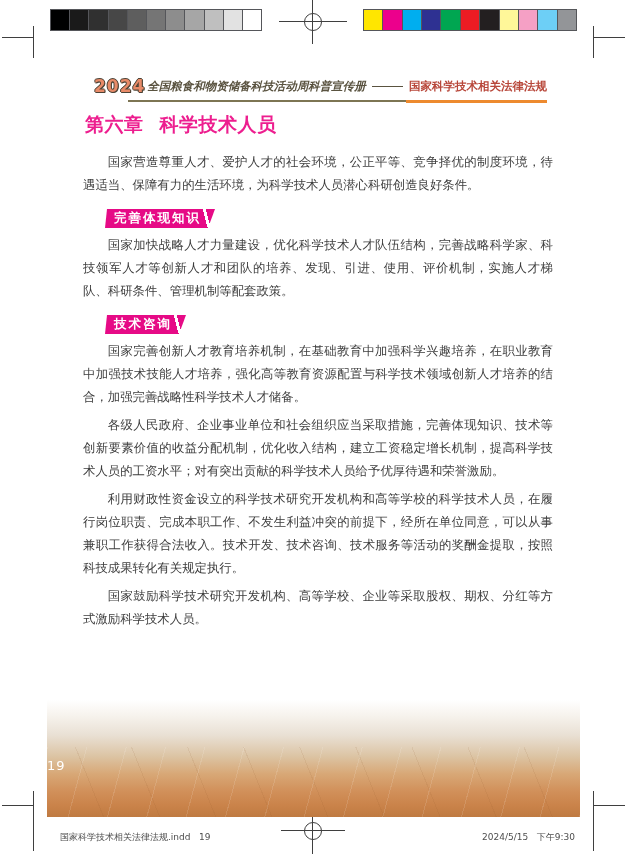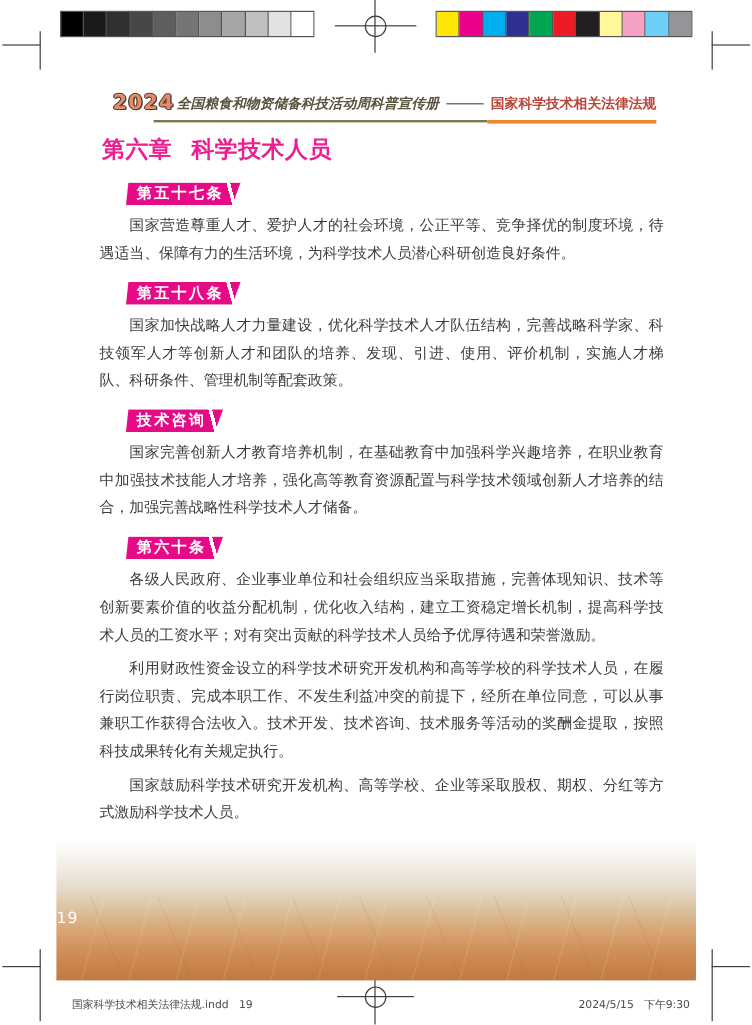--- a/index.html
+++ b/index.html
@@ -105,44 +105,38 @@
   </div>
   <div class="underline-left"></div>
   <div class="underline-right"></div>
 
   <div class="content">
     <div class="chapter-title">
       <span>第六章</span><span class="gap"></span><span>科学技术人员</span>
     </div>
 
     <div class="section">
-      <div class="badge-row">
-        <span class="badge">第五十七条</span>
-      </div>
       <p>国家营造尊重人才、爱护人才的社会环境，公正平等、竞争择优的制度环境，待遇适当、保障有力的生活环境，为科学技术人员潜心科研创造良好条件。</p>
     </div>
 
     <div class="section">
       <div class="badge-row">
-        <span class="badge">第五十八条</span>
+        <span class="badge">完善体现知识</span>
       </div>
       <p>国家加快战略人才力量建设，优化科学技术人才队伍结构，完善战略科学家、科技领军人才等创新人才和团队的培养、发现、引进、使用、评价机制，实施人才梯队、科研条件、管理机制等配套政策。</p>
     </div>
 
     <div class="section">
       <div class="badge-row">
         <span class="badge">技术咨询</span>
       </div>
       <p>国家完善创新人才教育培养机制，在基础教育中加强科学兴趣培养，在职业教育中加强技术技能人才培养，强化高等教育资源配置与科学技术领域创新人才培养的结合，加强完善战略性科学技术人才储备。</p>
     </div>
 
     <div class="section">
-      <div class="badge-row">
-        <span class="badge">第六十条</span>
-      </div>
       <p>各级人民政府、企业事业单位和社会组织应当采取措施，完善体现知识、技术等创新要素价值的收益分配机制，优化收入结构，建立工资稳定增长机制，提高科学技术人员的工资水平；对有突出贡献的科学技术人员给予优厚待遇和荣誉激励。</p>
       <p>利用财政性资金设立的科学技术研究开发机构和高等学校的科学技术人员，在履行岗位职责、完成本职工作、不发生利益冲突的前提下，经所在单位同意，可以从事兼职工作获得合法收入。技术开发、技术咨询、技术服务等活动的奖酬金提取，按照科技成果转化有关规定执行。</p>
       <p>国家鼓励科学技术研究开发机构、高等学校、企业等采取股权、期权、分红等方式激励科学技术人员。</p>
     </div>
   </div>
 
   <div class="photo">
     <div class="page-number">19</div>
   </div>
 

